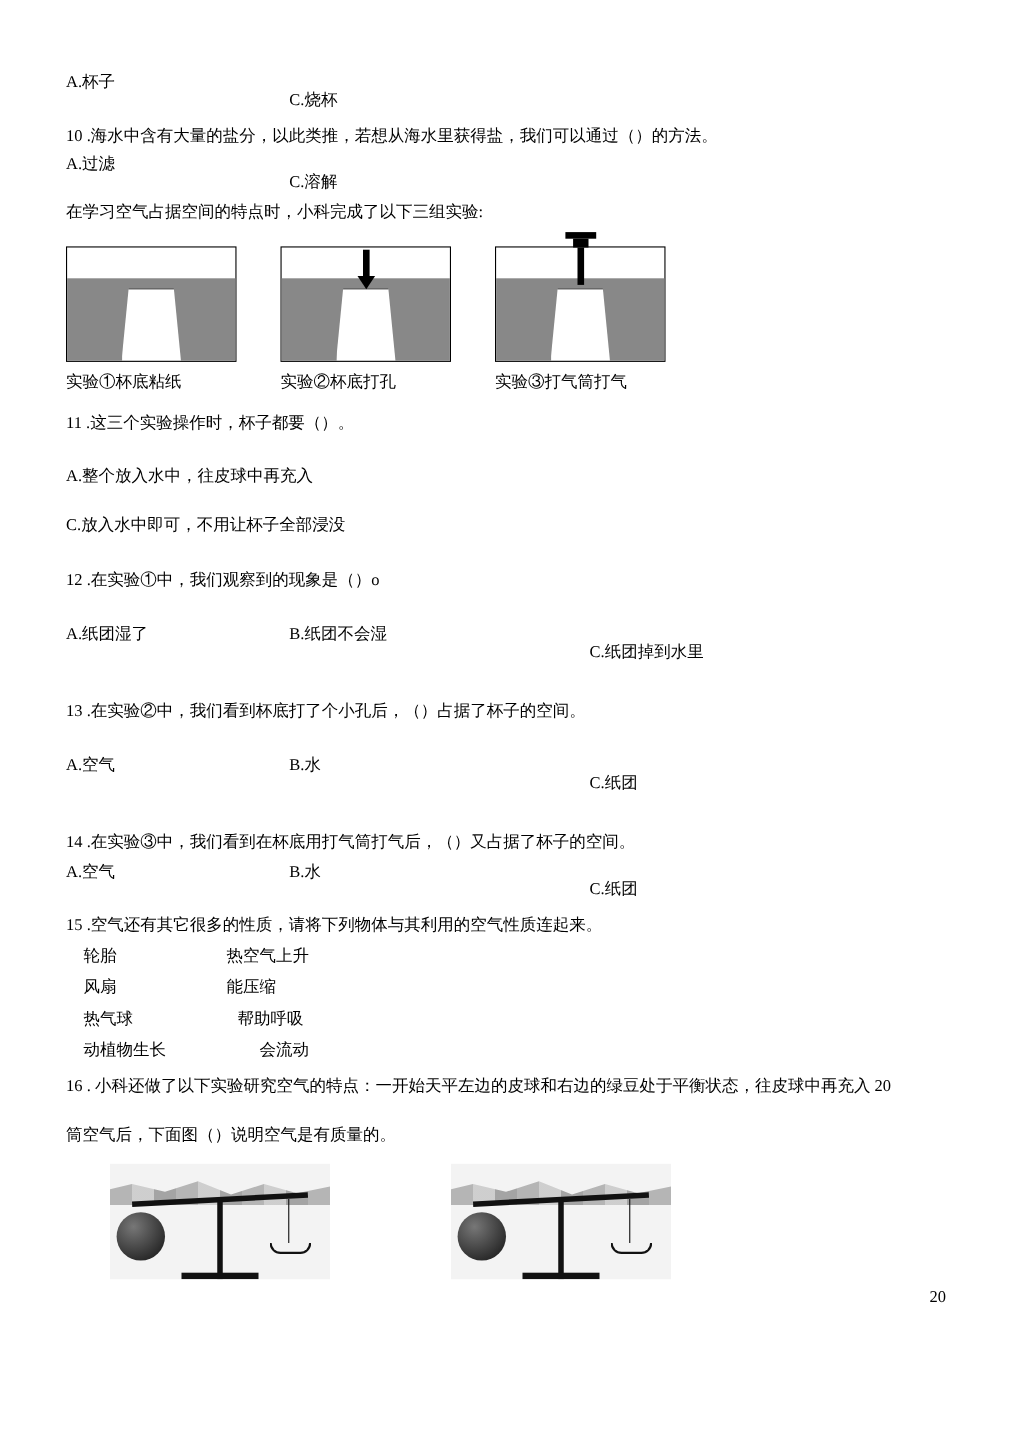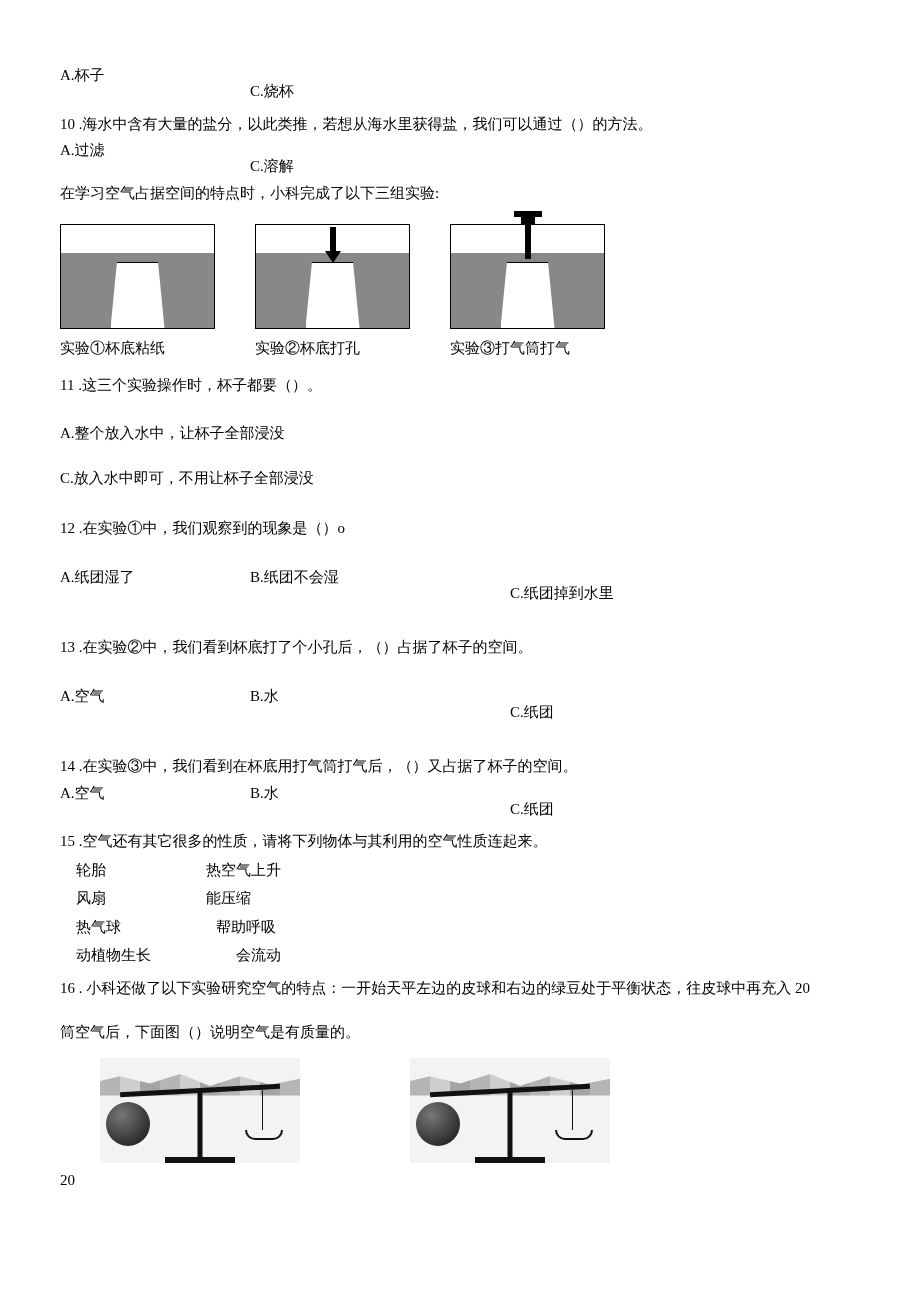--- a/index.html
+++ b/index.html
@@ -8,21 +8,21 @@
     color: #000;
     background: #fff;
     width: 920px;
     margin: 0;
     padding: 60px 60px 100px 60px;
     box-sizing: border-box;
     line-height: 1.5;
   }
   .row { display: flex; margin: 4px 0; }
   .row > div { flex: none; }
-  .opt-row { display: flex; margin: 4px 0; }
+  .opt-row { display: flex; margin: 4px 0; gap: 13px; }
   .opt-a { width: 190px; }
   .opt-b { width: 260px; }
   .opt-c { width: 200px; margin-top: 16px; }
   .q { margin: 10px 0 4px 0; }
   .big-gap { height: 18px; }
 
   .diagrams {
     display: flex;
     gap: 40px;
     margin: 20px 0 8px 0;
@@ -174,21 +174,21 @@
     height: 8px;
     border: 2px solid #111;
     border-top: none;
     border-radius: 0 0 20px 20px;
   }
   .string {
     position: absolute;
     width: 1px;
     background: #111;
   }
-  .footer-num { margin-top: 4px; }
+  .footer-num { margin-top: 4px; text-align: right; }
 </style>
 </head>
 <body>
 
 <div class="opt-row">
   <div class="opt-a">A.杯子</div>
   <div class="opt-c">C.烧杯</div>
 </div>
 
 <div class="q">10 .海水中含有大量的盐分，以此类推，若想从海水里获得盐，我们可以通过（）的方法。</div>
@@ -220,21 +220,21 @@
 </div>
 <div class="diagram-labels">
   <div class="dl1">实验①杯底粘纸</div>
   <div class="dl2">实验②杯底打孔</div>
   <div class="dl3">实验③打气筒打气</div>
 </div>
 
 <div class="q">11 .这三个实验操作时，杯子都要（）。</div>
 <div class="big-gap"></div>
 <div class="row">
-  <div style="width:350px">A.整个放入水中，让杯子全部浸没</div>
+  <div style="width:350px">A.整个放入水中，往皮球中再充入</div>
 </div>
 <div class="big-gap"></div>
 <div>C.放入水中即可，不用让杯子全部浸没</div>
 
 <div class="big-gap"></div>
 <div class="q">12 .在实验①中，我们观察到的现象是（）o</div>
 <div class="big-gap"></div>
 <div class="opt-row">
   <div class="opt-a">A.纸团湿了</div>
   <div class="opt-b">B.纸团不会湿</div>

